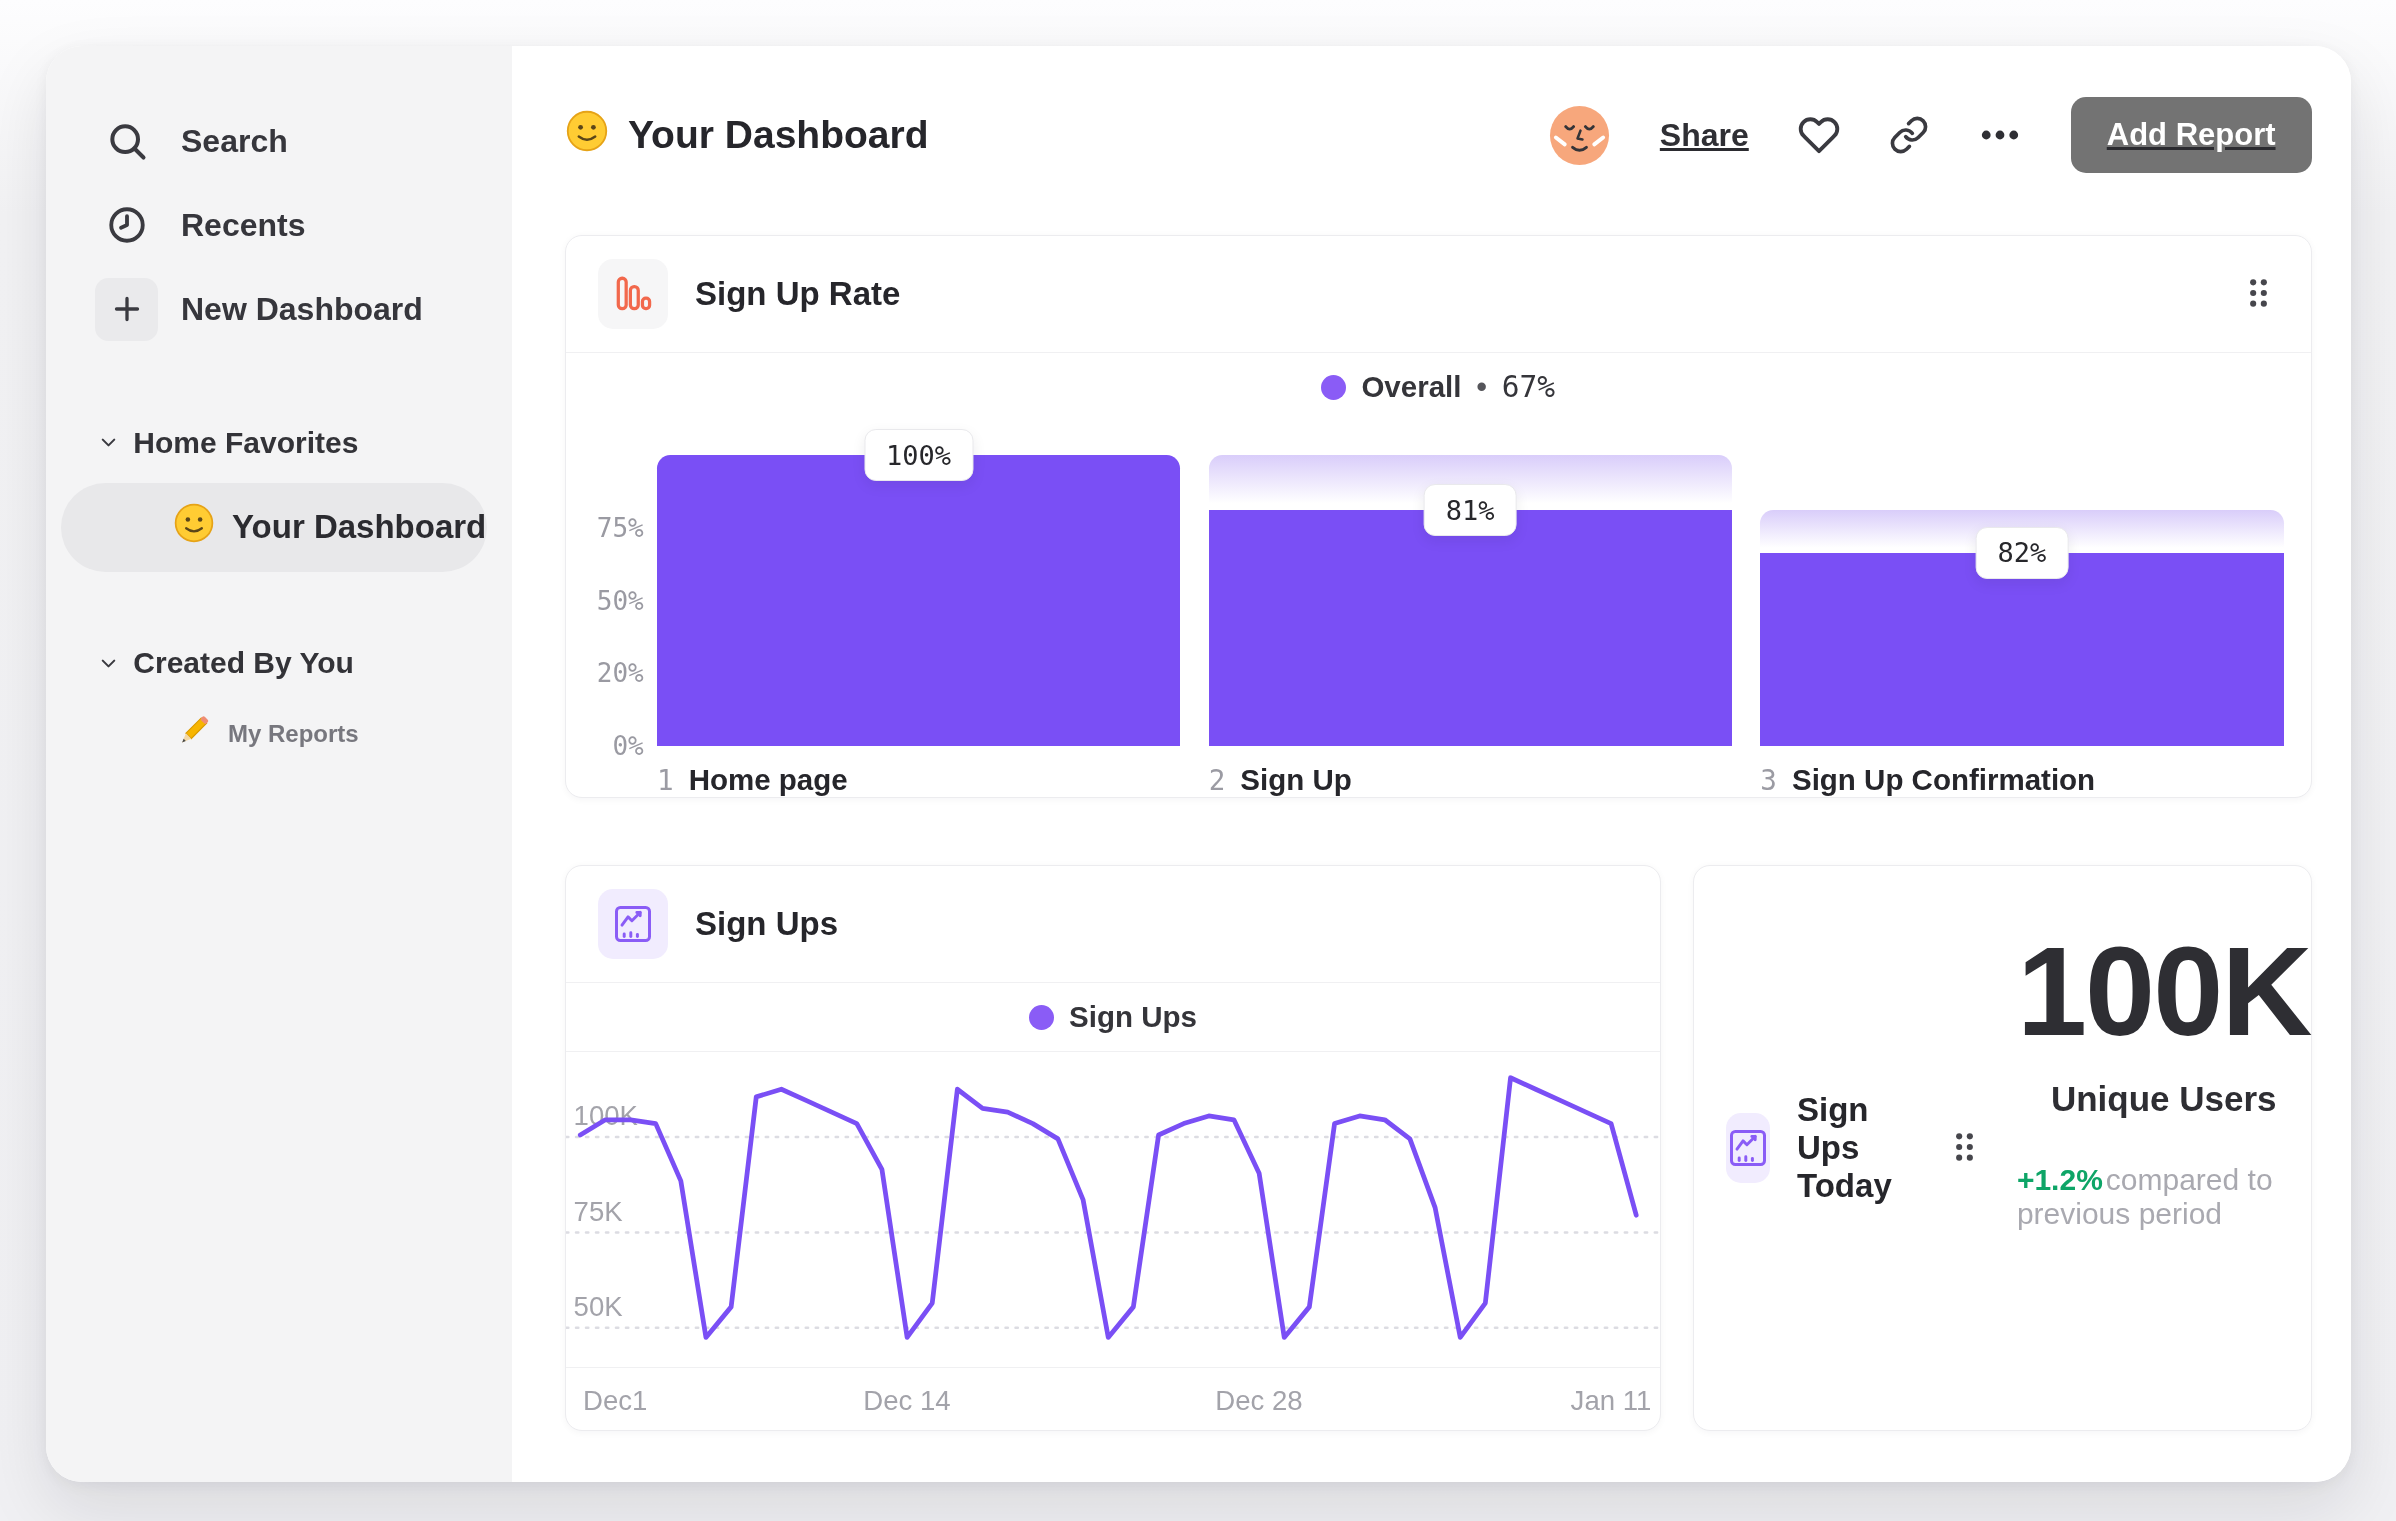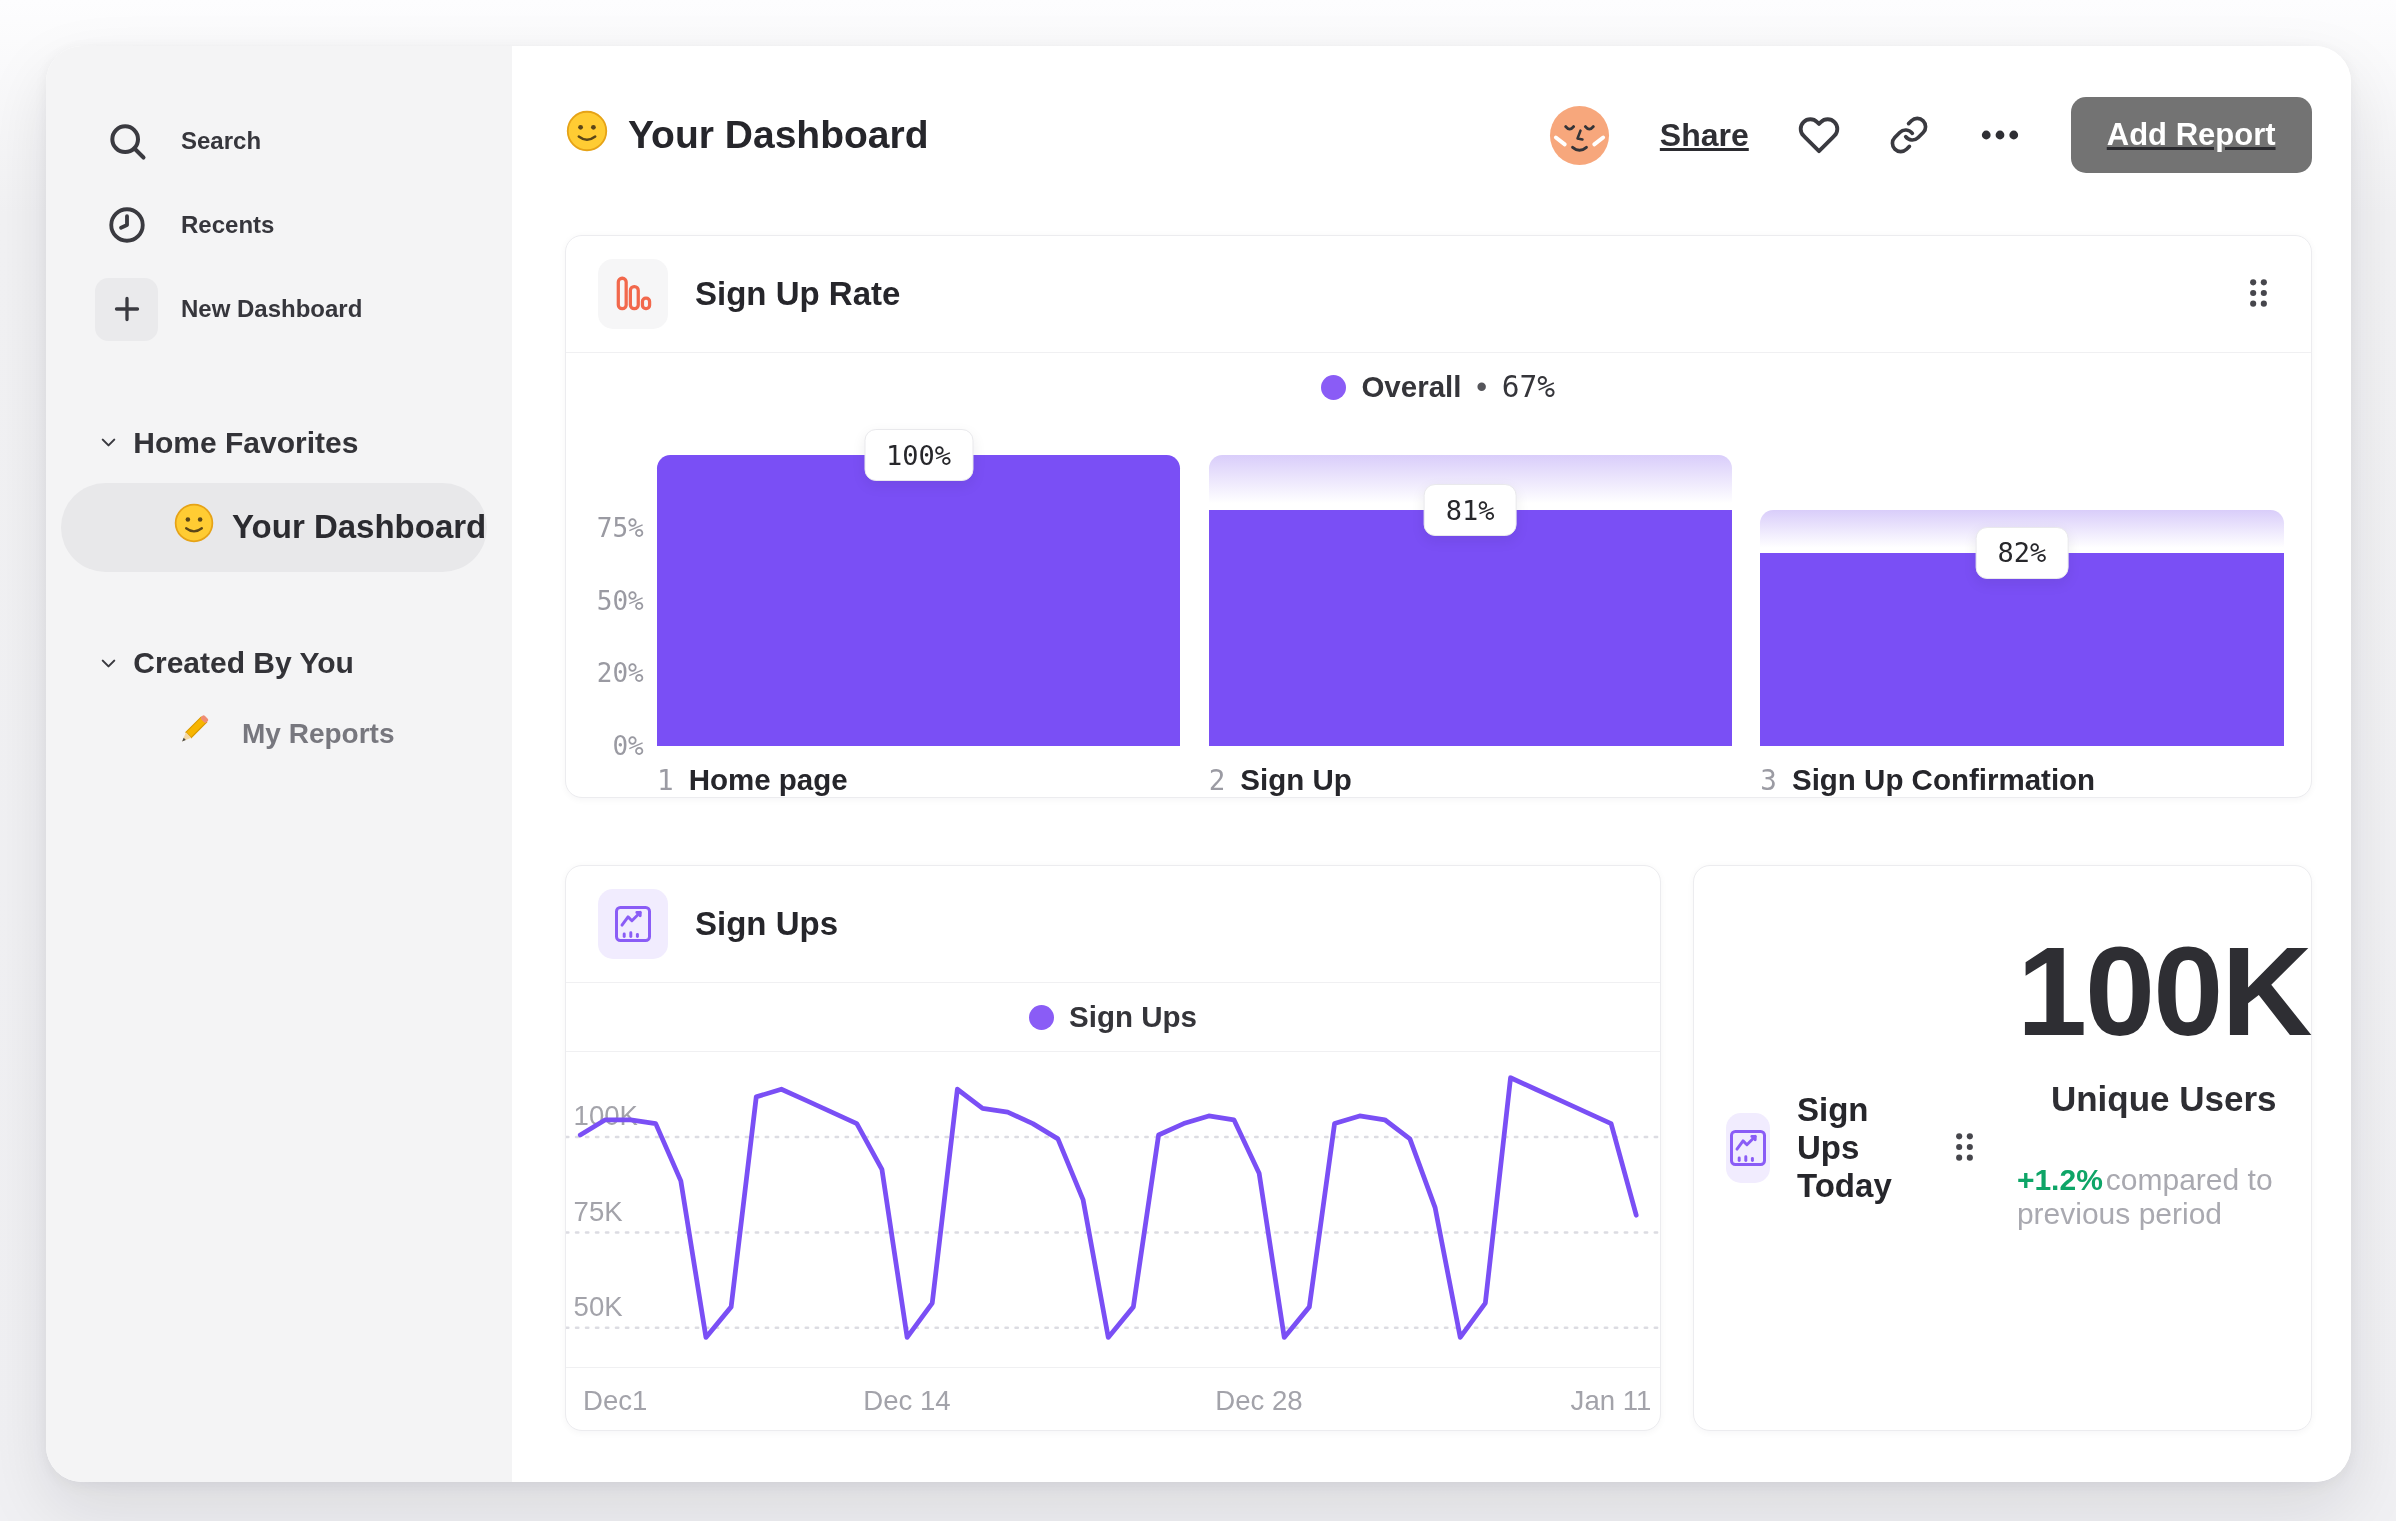--- a/index.html
+++ b/index.html
@@ -10,31 +10,31 @@
     color:#2b2b30;
   }
   .window {
     position:absolute; left:46px; top:46px; width:2305px; height:1436px;
     background:#ffffff; border-radius:36px; display:flex; overflow:hidden;
     box-shadow:0 28.5px 67px rgba(20,20,30,.10), 0 3.8px 13.3px rgba(20,20,30,.05);
   }
   
   .sidebar { width:466px; flex:0 0 466px; background:#f4f4f5; padding-top:53px; }
   .nav-item { display:flex; align-items:center; gap:23px; height:84px; padding-left:49px;
-    font-size:24px; font-weight:600; color:#36363c; cursor:pointer; }
+    font-size:32px; font-weight:600; color:#36363c; cursor:pointer; }
   .nav-icon { width:63px; height:63px; display:flex; align-items:center; justify-content:center; }
   .nav-icon.boxed { background:#eaeaec; border-radius:13.3px; }
   .section { margin-top:61px; }
   .section-head { display:flex; align-items:center; gap:13.3px; padding-left:51px; height:61px;
     font-size:30px; font-weight:700; color:#333338; cursor:pointer; }
   .side-pill { display:flex; align-items:center; gap:17px; height:89px; margin:9.5px 25px 0 15px;
     border-radius:46px; padding-left:112px; font-size:33px; font-weight:700; color:#2b2b30; cursor:pointer; }
   .side-pill.active { background:#e8e8ea; }
-  .side-plain { display:flex; align-items:center; gap:29px; height:80px; padding-left:127px;
-    font-size:28px; font-weight:600; color:#77777e; cursor:pointer; }
+  .side-plain { display:flex; align-items:center; gap:15px; height:80px; padding-left:127px;
+    font-size:24px; font-weight:600; color:#77777e; cursor:pointer; }
   
   .main { flex:1; background:#ffffff; padding:48px 51px 0 53px; position:relative; }
   .page-head { display:flex; align-items:center; height:82px; }
   .page-title { display:flex; align-items:center; gap:19px; font-size:39px; font-weight:700; color:#26262b; }
   .head-right { margin-left:auto; display:flex; align-items:center; gap:49px;text-decoration:underline; }
   .share-label { font-size:32px; font-weight:600; color:#2f2f34; cursor:pointer; }
   .icon-btn { display:flex; align-items:center; justify-content:center; cursor:pointer; }
   .add-report { background:#737373; color:#fff; font-size:31px; font-weight:700;
     padding:20px 36px; border-radius:15px; border:none; cursor:pointer; font-family:inherit; }
   

